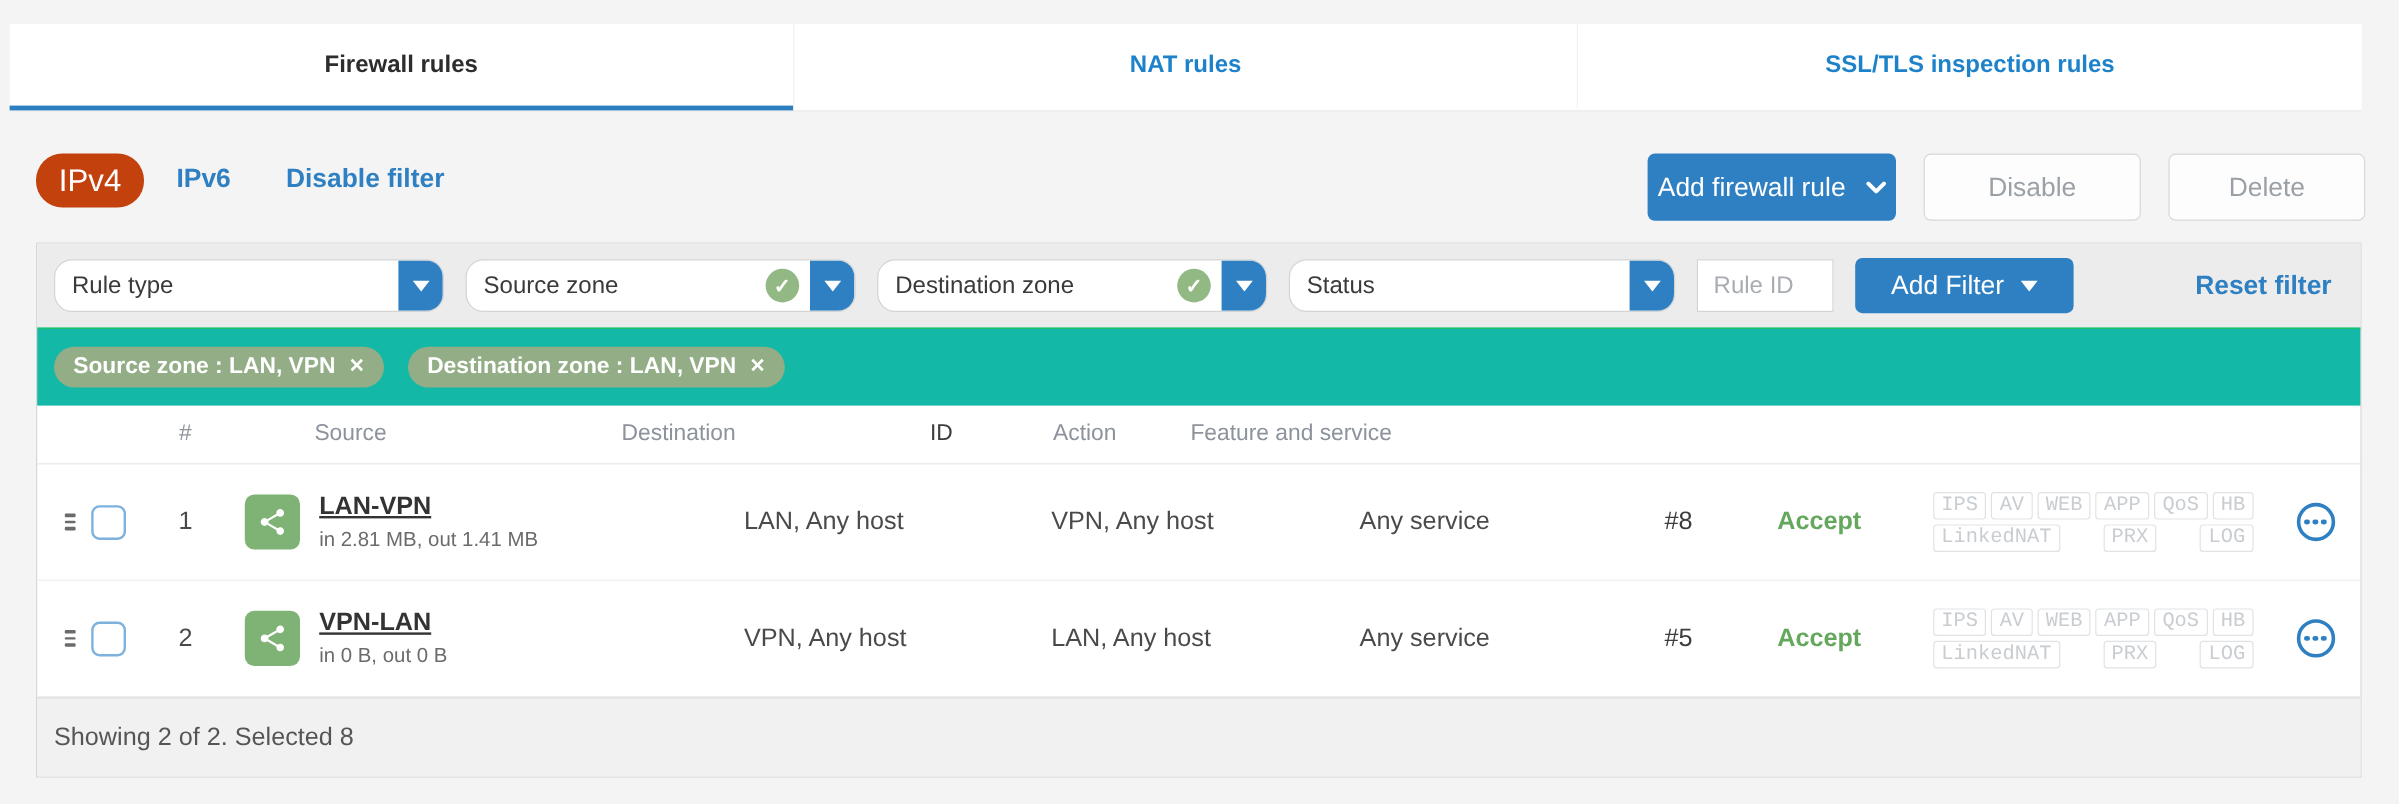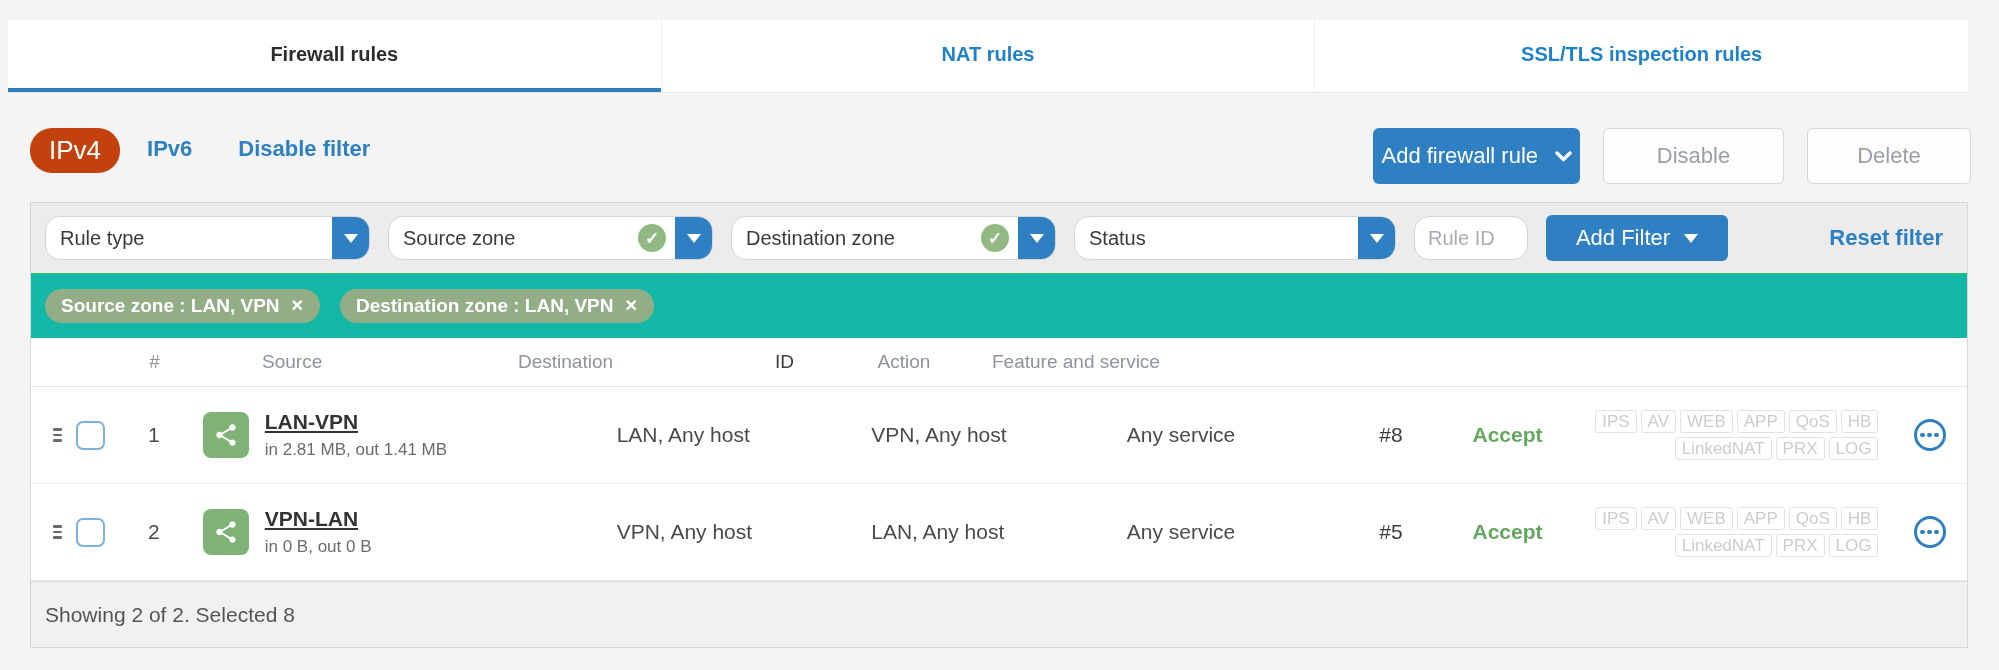--- a/index.html
+++ b/index.html
@@ -60,21 +60,21 @@
   }
   .select .lbl { flex:1; padding-left:14px; font-size:20px; color:#3a3a3a; white-space:nowrap; }
   .check-badge {
     width:28px; height:28px; border-radius:50%; background:#92b984; color:#fff;
     font-size:17px; font-weight:700; display:flex; align-items:center; justify-content:center;
     margin-right:9px; flex:none;
   }
   .select .dd { width:37px; height:100%; background:#2e80c2; display:flex; align-items:center; justify-content:center; flex:none; }
   .caret { width:0; height:0; border-left:7px solid transparent; border-right:7px solid transparent; border-top:9px solid #fff; }
   .ruleid {
-    width:114px; height:44px; border:1px solid #d4d4d4; border-radius:15px;
+    width:114px; height:44px; border:1px solid #d4d4d4; border-radius:0;
     padding:0 13px; font-size:20px; color:#333; margin-right:18px;
     font-family:inherit; outline:none; background:#fff;
   }
   .ruleid::placeholder { color:#a9adb2; }
   .addfilter { height:46px; min-width:182px; gap:14px; padding:0 20px; }
   .reset { margin-left:auto; padding-right:10px; margin-top:0; align-self:center; }
 
   
   .chipbar { background:#14b8a6; border-top:1px solid #22c55e; padding:15px 14px; display:flex; gap:20px; }
   .chip {
@@ -104,21 +104,21 @@
   .checkbox { width:29px; height:29px; border:2.5px solid #7db2de; border-radius:7px; background:#fff; margin-left:3px; cursor:pointer; }
   .ruleicon {
     width:46px; height:46px; border-radius:8px; background:#7fb375;
     display:flex; align-items:center; justify-content:center;
   }
   .rule-name { font-weight:700; color:#333; text-decoration:underline; font-size:21px; cursor:pointer; display:inline-block; }
   .rule-traffic { color:#6b6b6b; font-size:17px; margin-top:6px; }
   .accept { color:#64a85e; font-weight:700; }
 
   .badges { margin-left:auto; margin-right:14px; text-align:right; line-height:1; }
-  .badges .line { display:flex; justify-content:flex-end; gap:4px; }
+  .badges .line { display:flex; justify-content:space-between; gap:4px;font-family:Liberation Mono, monospace; }
   .badges .line + .line { margin-top:4px; }
   .badge {
     border:1px solid #e0e3e6; color:#c9cdd1; font-size:17px;
     border-radius:3px; padding:2px 6px; white-space:nowrap;
   }
   .ellipsis {
     width:32px; height:32px; border-radius:50%; border:3.5px solid #2e80c2;
     background:#fff; display:flex; align-items:center; justify-content:center; gap:2.5px; cursor:pointer;
   }
   .ellipsis .dot { width:4.5px; height:4.5px; border-radius:50%; background:#2e80c2; display:block; }

